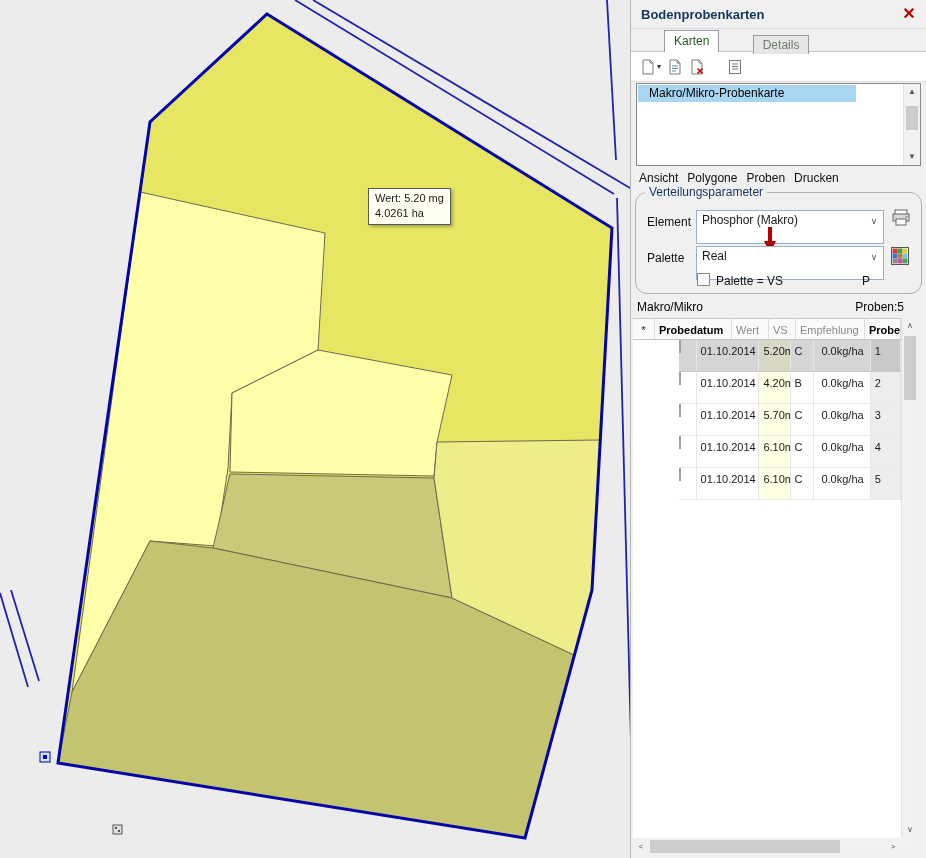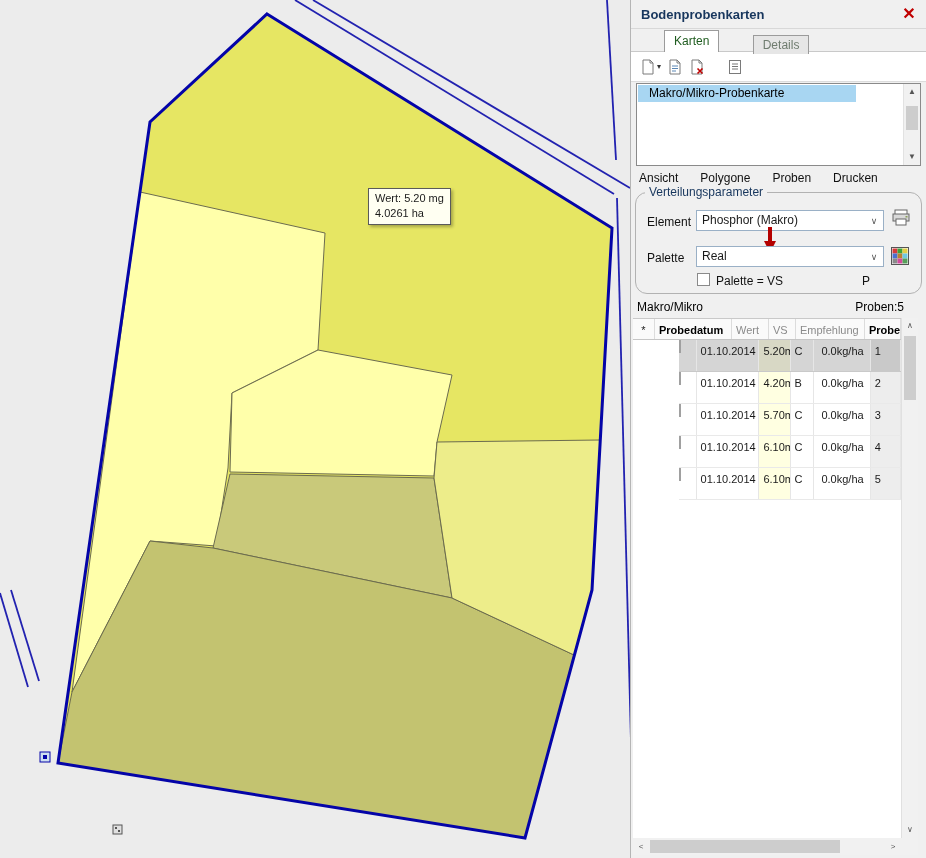--- a/index.html
+++ b/index.html
@@ -30,26 +30,26 @@
   .tool-btn { height:24px; display:flex; align-items:center; justify-content:center; padding:0 3px; cursor:pointer; }
   .dd-arrow { font-size:8px; color:#333; margin-left:1px; }
   .tool-gap { width:16px; }
   .listbox { position:absolute; top:83px; left:5px; right:5px; height:83px; background:#fff; border:1px solid #8a8a8a; }
   .list-item { margin:1px; width:218px; padding:1px 11px 2px; font-size:12px; cursor:default; }
   .list-item.selected { background:#a8d6f2; color:#000; }
   .vscroll { position:absolute; right:0; top:0; bottom:0; width:17px; background:#f1f1f1; border-left:1px solid #e2e2e2; }
   .sb-arrow { position:absolute; left:0; right:0; height:16px; text-align:center; font-size:8px; color:#555; line-height:16px; cursor:pointer; }
   .sb-arrow.up { top:0; } .sb-arrow.down { bottom:0; }
   .sb-thumb { position:absolute; left:2px; right:2px; background:#cdcdcd; }
-  .menu-row { position:absolute; top:171px; left:8px; height:16px; display:flex; gap:22px; font-size:12px; color:#111; }
+  .menu-row { position:absolute; top:171px; left:8px; height:16px; display:flex; gap:9px; font-size:12px; color:#111; }
   .menu-item { cursor:pointer; }
   .groupbox { position:absolute; top:192px; left:4px; right:4px; height:102px; border:1px solid #b2b2b2; border-radius:12px; }
   .groupbox-title { position:absolute; top:-8px; left:9px; background:#f0f0f0; padding:0 4px; font-size:12px; color:#17365d; }
   .param-label { position:absolute; left:11px; font-size:12px; color:#111; }
-  .combo { position:absolute; left:60px; width:188px; height:21px; background:#fff; border:1px solid #9ab0c6; font-size:12px; line-height:19px; padding-left:5px; cursor:pointer; white-space:nowrap; overflow:hidden; }
+  .combo { position:absolute; left:60px; width:188px; height:34px; background:#fff; border:1px solid #9ab0c6; font-size:12px; line-height:19px; padding-left:5px; cursor:pointer; white-space:nowrap; overflow:hidden; }
   .combo .combo-arrow { position:absolute; right:1px; top:1px; bottom:1px; width:16px; text-align:center; font-size:9px; color:#555; line-height:18px; }
   .checkbox { position:absolute; width:13px; height:13px; background:#fff; border:1px solid #8a8a8a; cursor:pointer; }
   .icon-btn { position:absolute; cursor:pointer; }
   .red-arrow { position:absolute; left:126px; top:34px; }
   .section-row { position:absolute; top:300px; left:6px; right:22px; height:16px; font-size:12px; color:#000; }
   .section-right { position:absolute; right:0; top:0; }
   
   .grid { position:absolute; top:318px; left:2px; width:268px; height:520px; background:#fff; }
   .grid-header { display:flex; height:22px; background:#fafafa; border-top:1px solid #c9c9c9; border-bottom:1px solid #c6c6c6; }
   .gh { font-size:11px; padding:5px 4px 0; border-right:1px solid #dcdcdc; overflow:hidden; white-space:nowrap; cursor:pointer; }

